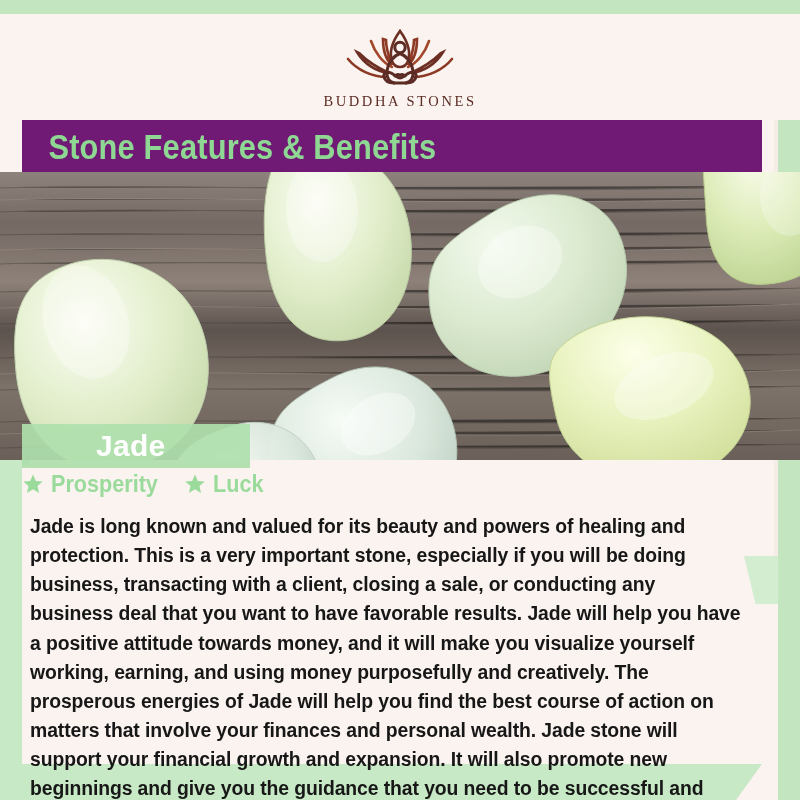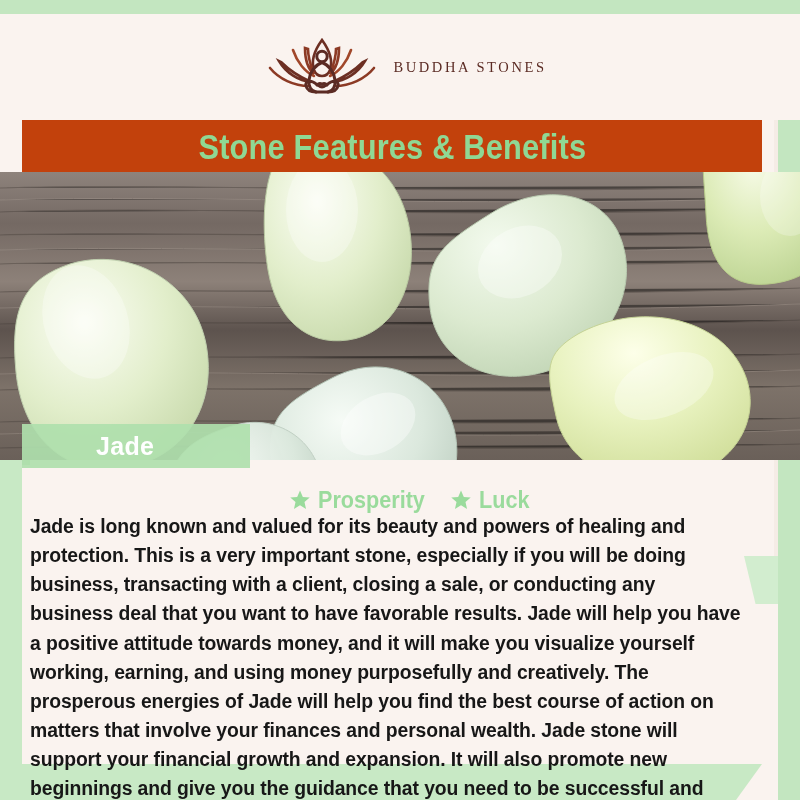--- a/index.html
+++ b/index.html
@@ -24,46 +24,46 @@
      background:#c8e9c5;
      clip-path:polygon(0 0,100% 0,calc(100% - 26px) 100%,0 100%);}
   
   .accent-right{position:absolute;right:22px;top:556px;width:34px;height:48px;
      background:#d2edcf;
      clip-path:polygon(0 0,100% 0,100% 100%,34% 100%);}
 
   
   .header{position:absolute;left:0;top:14px;width:800px;height:106px;
      background:#faf3ef;display:flex;align-items:center;justify-content:center;}
-  .logo-wrap{display:flex;flex-direction:row;align-items:center;gap:2px;}
+  .logo-wrap{display:flex;flex-direction:column;align-items:center;gap:2px;}
   .logo-mark{width:138px;height:66px;display:block;}
   .logo-text{font-family:"Liberation Serif","DejaVu Serif",serif;
      font-size:14.5px;letter-spacing:2.6px;color:#5b2b24;font-weight:400;}
 
   
   .title-band{position:absolute;left:22px;top:120px;width:740px;height:52px;
-     background:#c2410c;display:flex;align-items:center;justify-content:center;}
+     background:#701a75;display:flex;align-items:center;}
   .title-band h1{
      margin:0;font-size:35px;line-height:1;font-weight:700;
      font-family:"Liberation Sans","DejaVu Sans",sans-serif;
      transform:scaleX(.88);transform-origin:center;
      color:#8fd894;letter-spacing:.2px;white-space:nowrap;}
 
   
   .photo{position:absolute;left:0;top:172px;width:800px;height:288px;overflow:hidden;}
   .photo svg{display:block;width:800px;height:288px;}
 
   .jade-chip{position:absolute;left:22px;top:424px;width:228px;height:44px;
      background:rgba(175,224,173,.92);display:flex;align-items:center;}
-  .jade-chip span{margin-left:74px;color:#ffffff;font-size:25px;font-weight:600;
+  .jade-chip span{margin-left:74px;color:#ffffff;font-size:30px;font-weight:600;
      letter-spacing:.3px;}
 
   
-  .benefits{position:absolute;left:22px;top:484px;width:740px;height:32px;
-     display:flex;align-items:center;justify-content:center;gap:14px;margin-left:20px;}
+  .benefits{position:absolute;left:22px;top:468px;width:740px;height:32px;
+     display:flex;align-items:center;justify-content:flex-start;gap:14px;}
   .benefit{display:flex;align-items:center;gap:7px;}
   .benefit .star{width:22px;height:22px;display:block;}
   .benefit .lbl{font-size:24px;font-weight:700;color:#9adb9c;
      transform:scaleX(.9);transform-origin:left center;white-space:nowrap;}
 
   
   .copy{position:absolute;left:22px;top:512px;width:756px;
      padding:0 4px 0 8px;box-sizing:border-box;}
   .copy p{margin:0;font-size:20.3px;line-height:1.435;color:#171717;
      font-weight:600;transform:scaleX(.955);transform-origin:left top;

